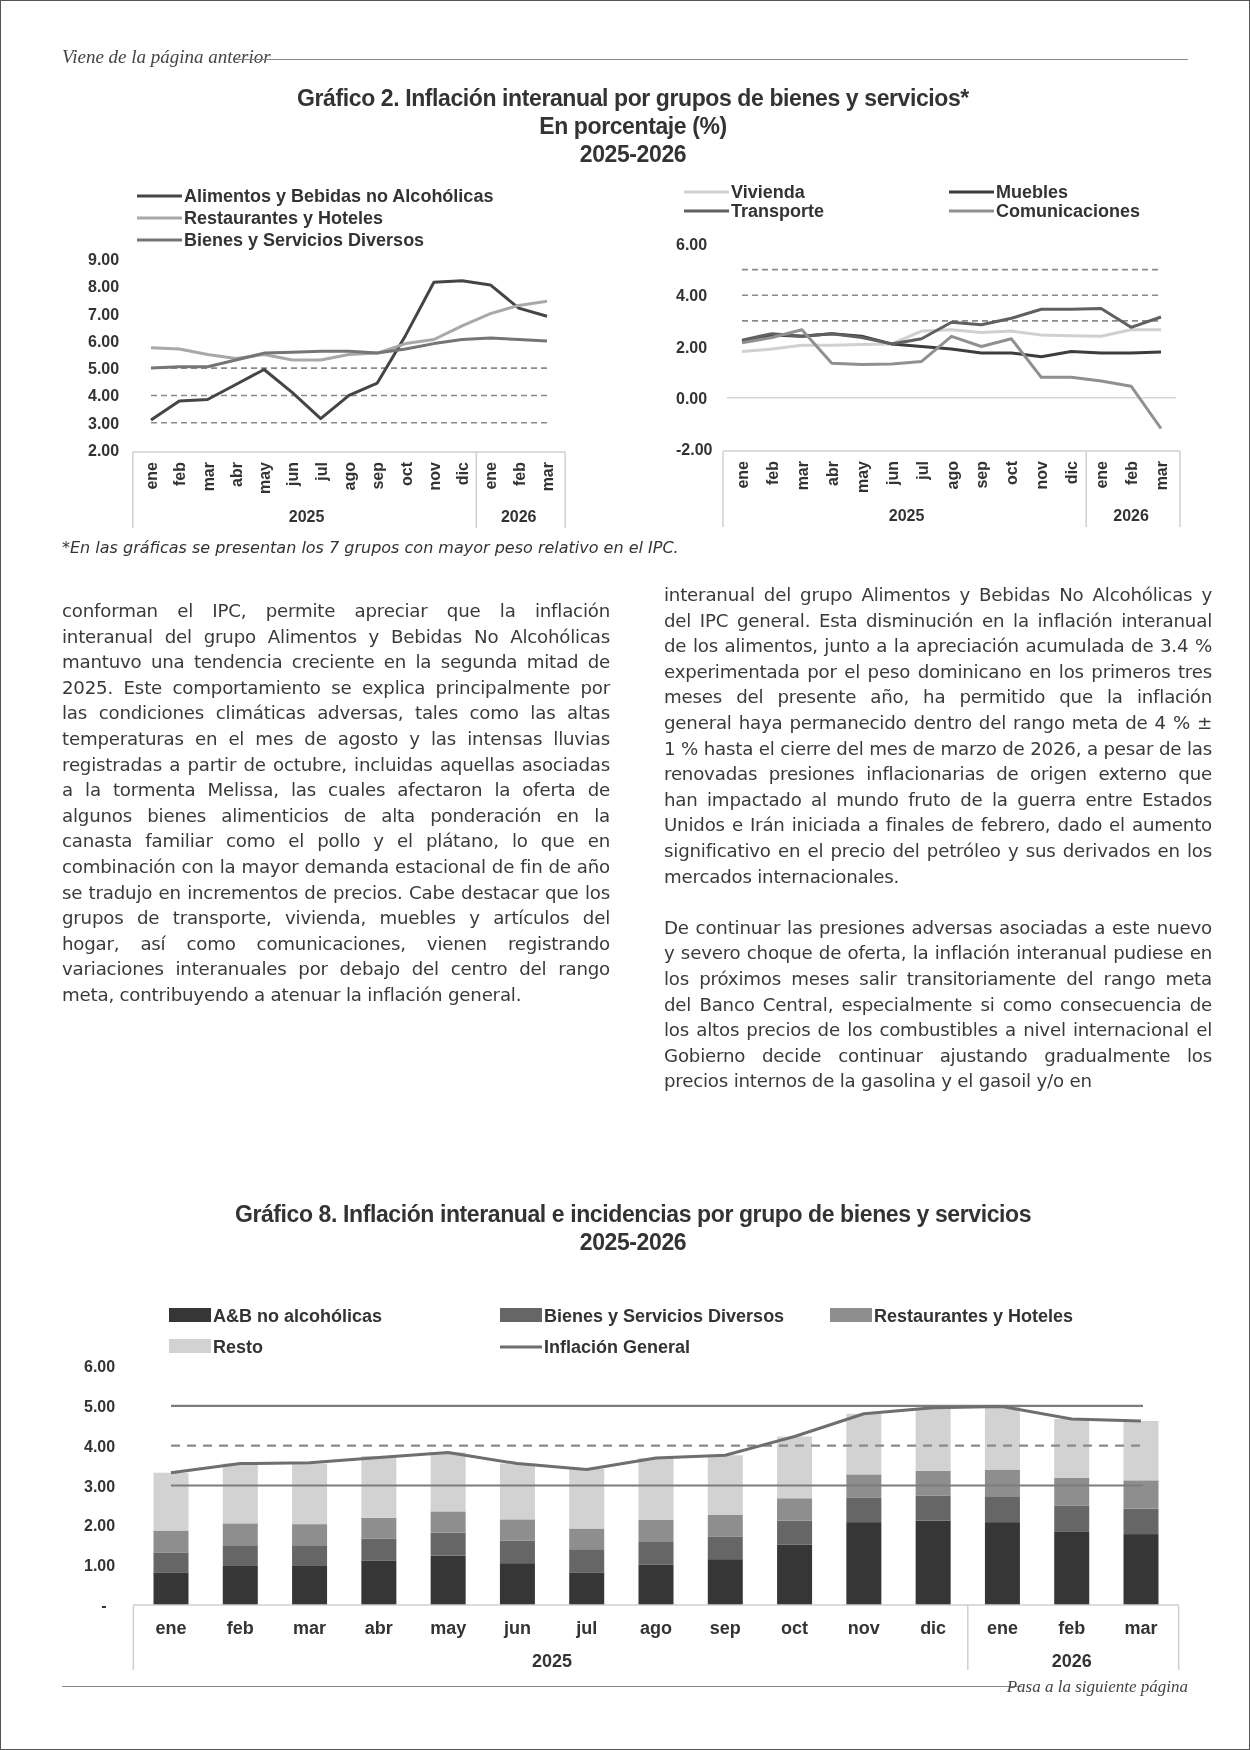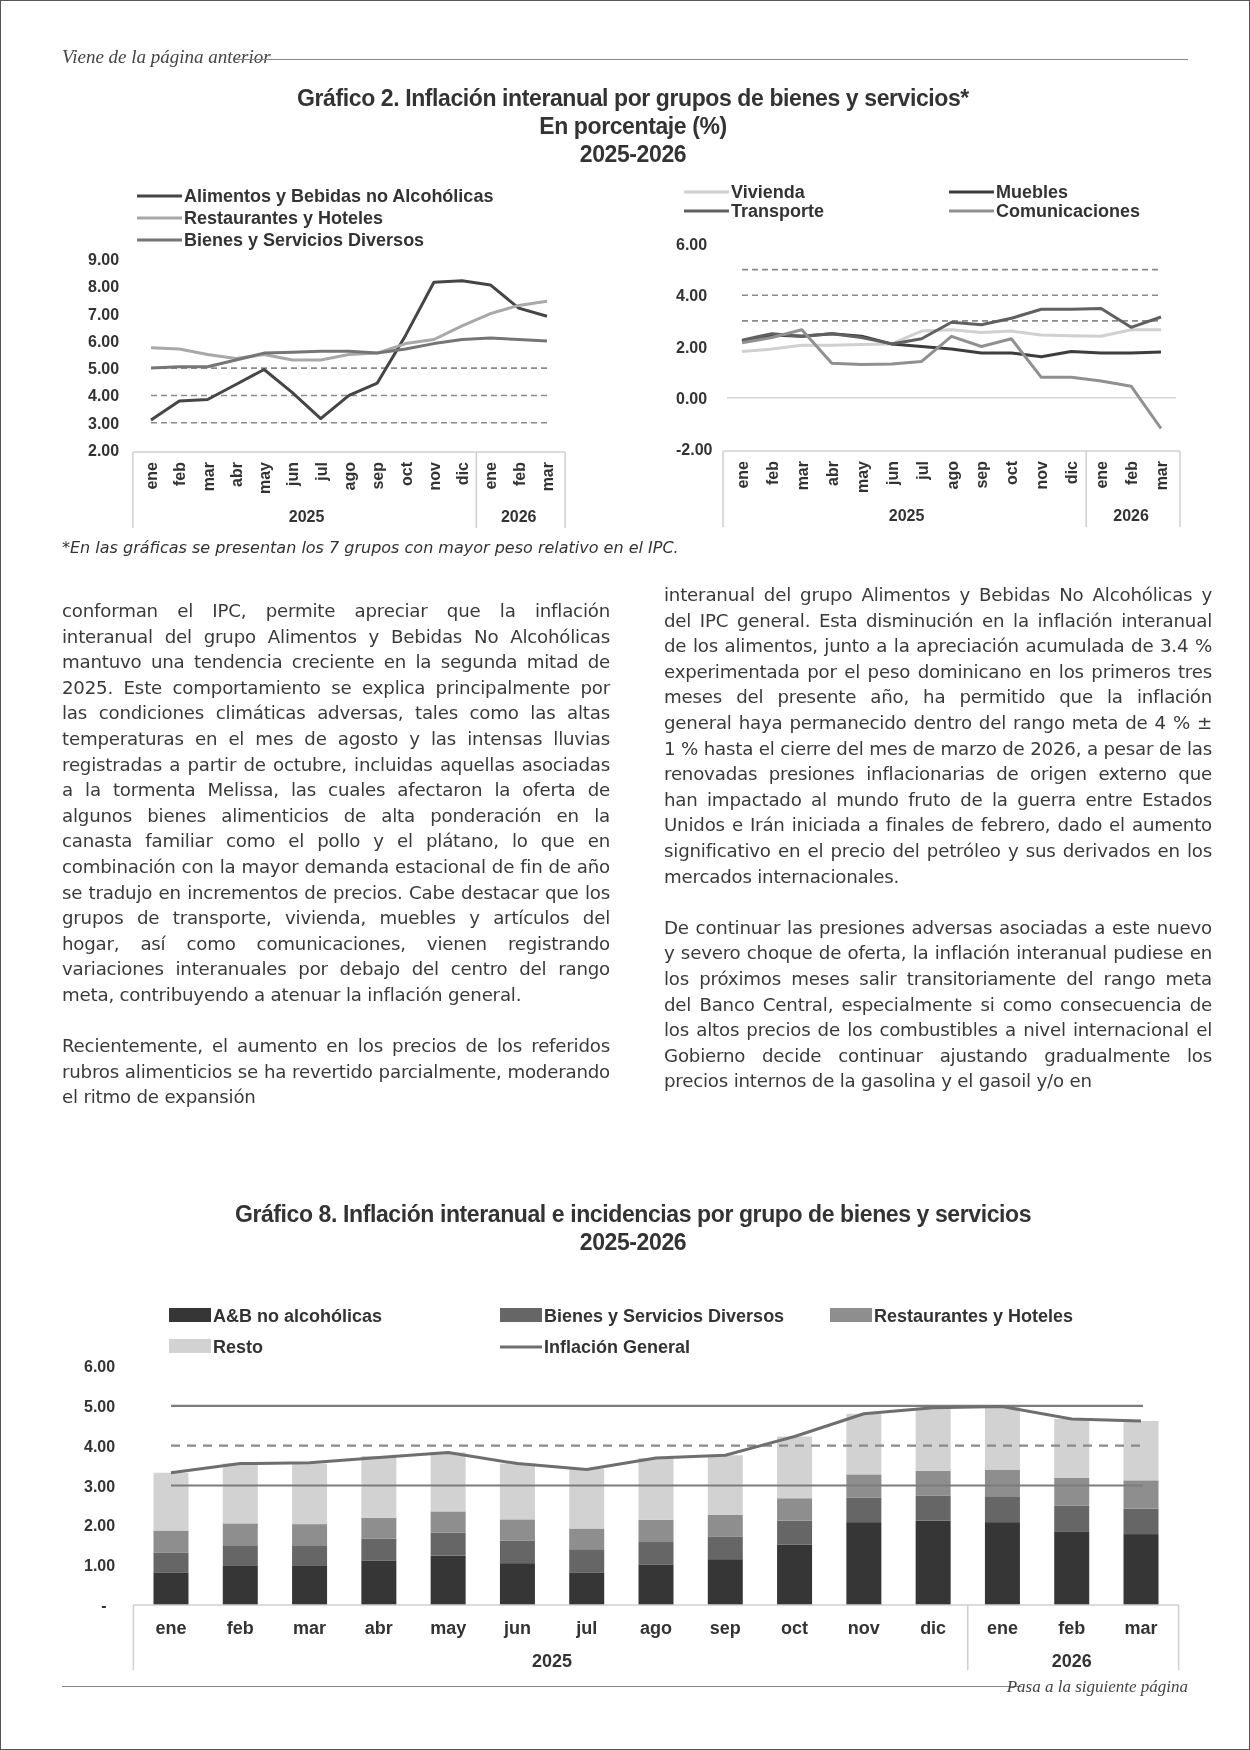--- a/index.html
+++ b/index.html
@@ -118,21 +118,20 @@
     <text x="1077.2142857142858" y="461" font-size="16" text-anchor="end" transform="rotate(-90 1077.2142857142858 461)">dic</text>
     <text x="1107.142857142857" y="461" font-size="16" text-anchor="end" transform="rotate(-90 1107.142857142857 461)">ene</text>
     <text x="1137.0714285714284" y="461" font-size="16" text-anchor="end" transform="rotate(-90 1137.0714285714284 461)">feb</text>
     <text x="1167" y="461" font-size="16" text-anchor="end" transform="rotate(-90 1167 461)">mar</text>
   </svg>
 
 <div class="footnote">*En las gráficas se presentan los 7 grupos con mayor peso relativo en el IPC.</div>
 
 <div class="col col-left">
   <p>conforman el IPC, permite apreciar que la inflación interanual del grupo Alimentos y Bebidas No Alcohólicas mantuvo una tendencia creciente en la segunda mitad de 2025. Este comportamiento se explica principalmente por las condiciones climáticas adversas, tales como las altas temperaturas en el mes de agosto y las intensas lluvias registradas a partir de octubre, incluidas aquellas asociadas a la tormenta Melissa, las cuales afectaron la oferta de algunos bienes alimenticios de alta ponderación en la canasta familiar como el pollo y el plátano, lo que en combinación con la mayor demanda estacional de fin de año se tradujo en incrementos de precios. Cabe destacar que los grupos de transporte, vivienda, muebles y artículos del hogar, así como comunicaciones, vienen registrando variaciones interanuales por debajo del centro del rango meta, contribuyendo a atenuar la inflación general.</p>
-  <p>Recientemente, el aumento en los precios de los referidos rubros alimenticios se ha revertido parcialmente, moderando el ritmo de expansión</p>
 </div>
 <div class="col col-right">
   <p>interanual del grupo Alimentos y Bebidas No Alcohólicas y del IPC general. Esta disminución en la inflación interanual de los alimentos, junto a la apreciación acumulada de 3.4 % experimentada por el peso dominicano en los primeros tres meses del presente año, ha permitido que la inflación general haya permanecido dentro del rango meta de 4 % ± 1 % hasta el cierre del mes de marzo de 2026, a pesar de las renovadas presiones inflacionarias de origen externo que han impactado al mundo fruto de la guerra entre Estados Unidos e Irán iniciada a finales de febrero, dado el aumento significativo en el precio del petróleo y sus derivados en los mercados internacionales.</p>
   <p>De continuar las presiones adversas asociadas a este nuevo y severo choque de oferta, la inflación interanual pudiese en los próximos meses salir transitoriamente del rango meta del Banco Central, especialmente si como consecuencia de los altos precios de los combustibles a nivel internacional el Gobierno decide continuar ajustando gradualmente los precios internos de la gasolina y el gasoil y/o en</p>
 </div>
 
 <div class="ctitle" style="top:1200px;">
   <div>Gráfico 8. Inflación interanual e incidencias por grupo de bienes y servicios</div>
   <div>2025-2026</div>
 </div>

